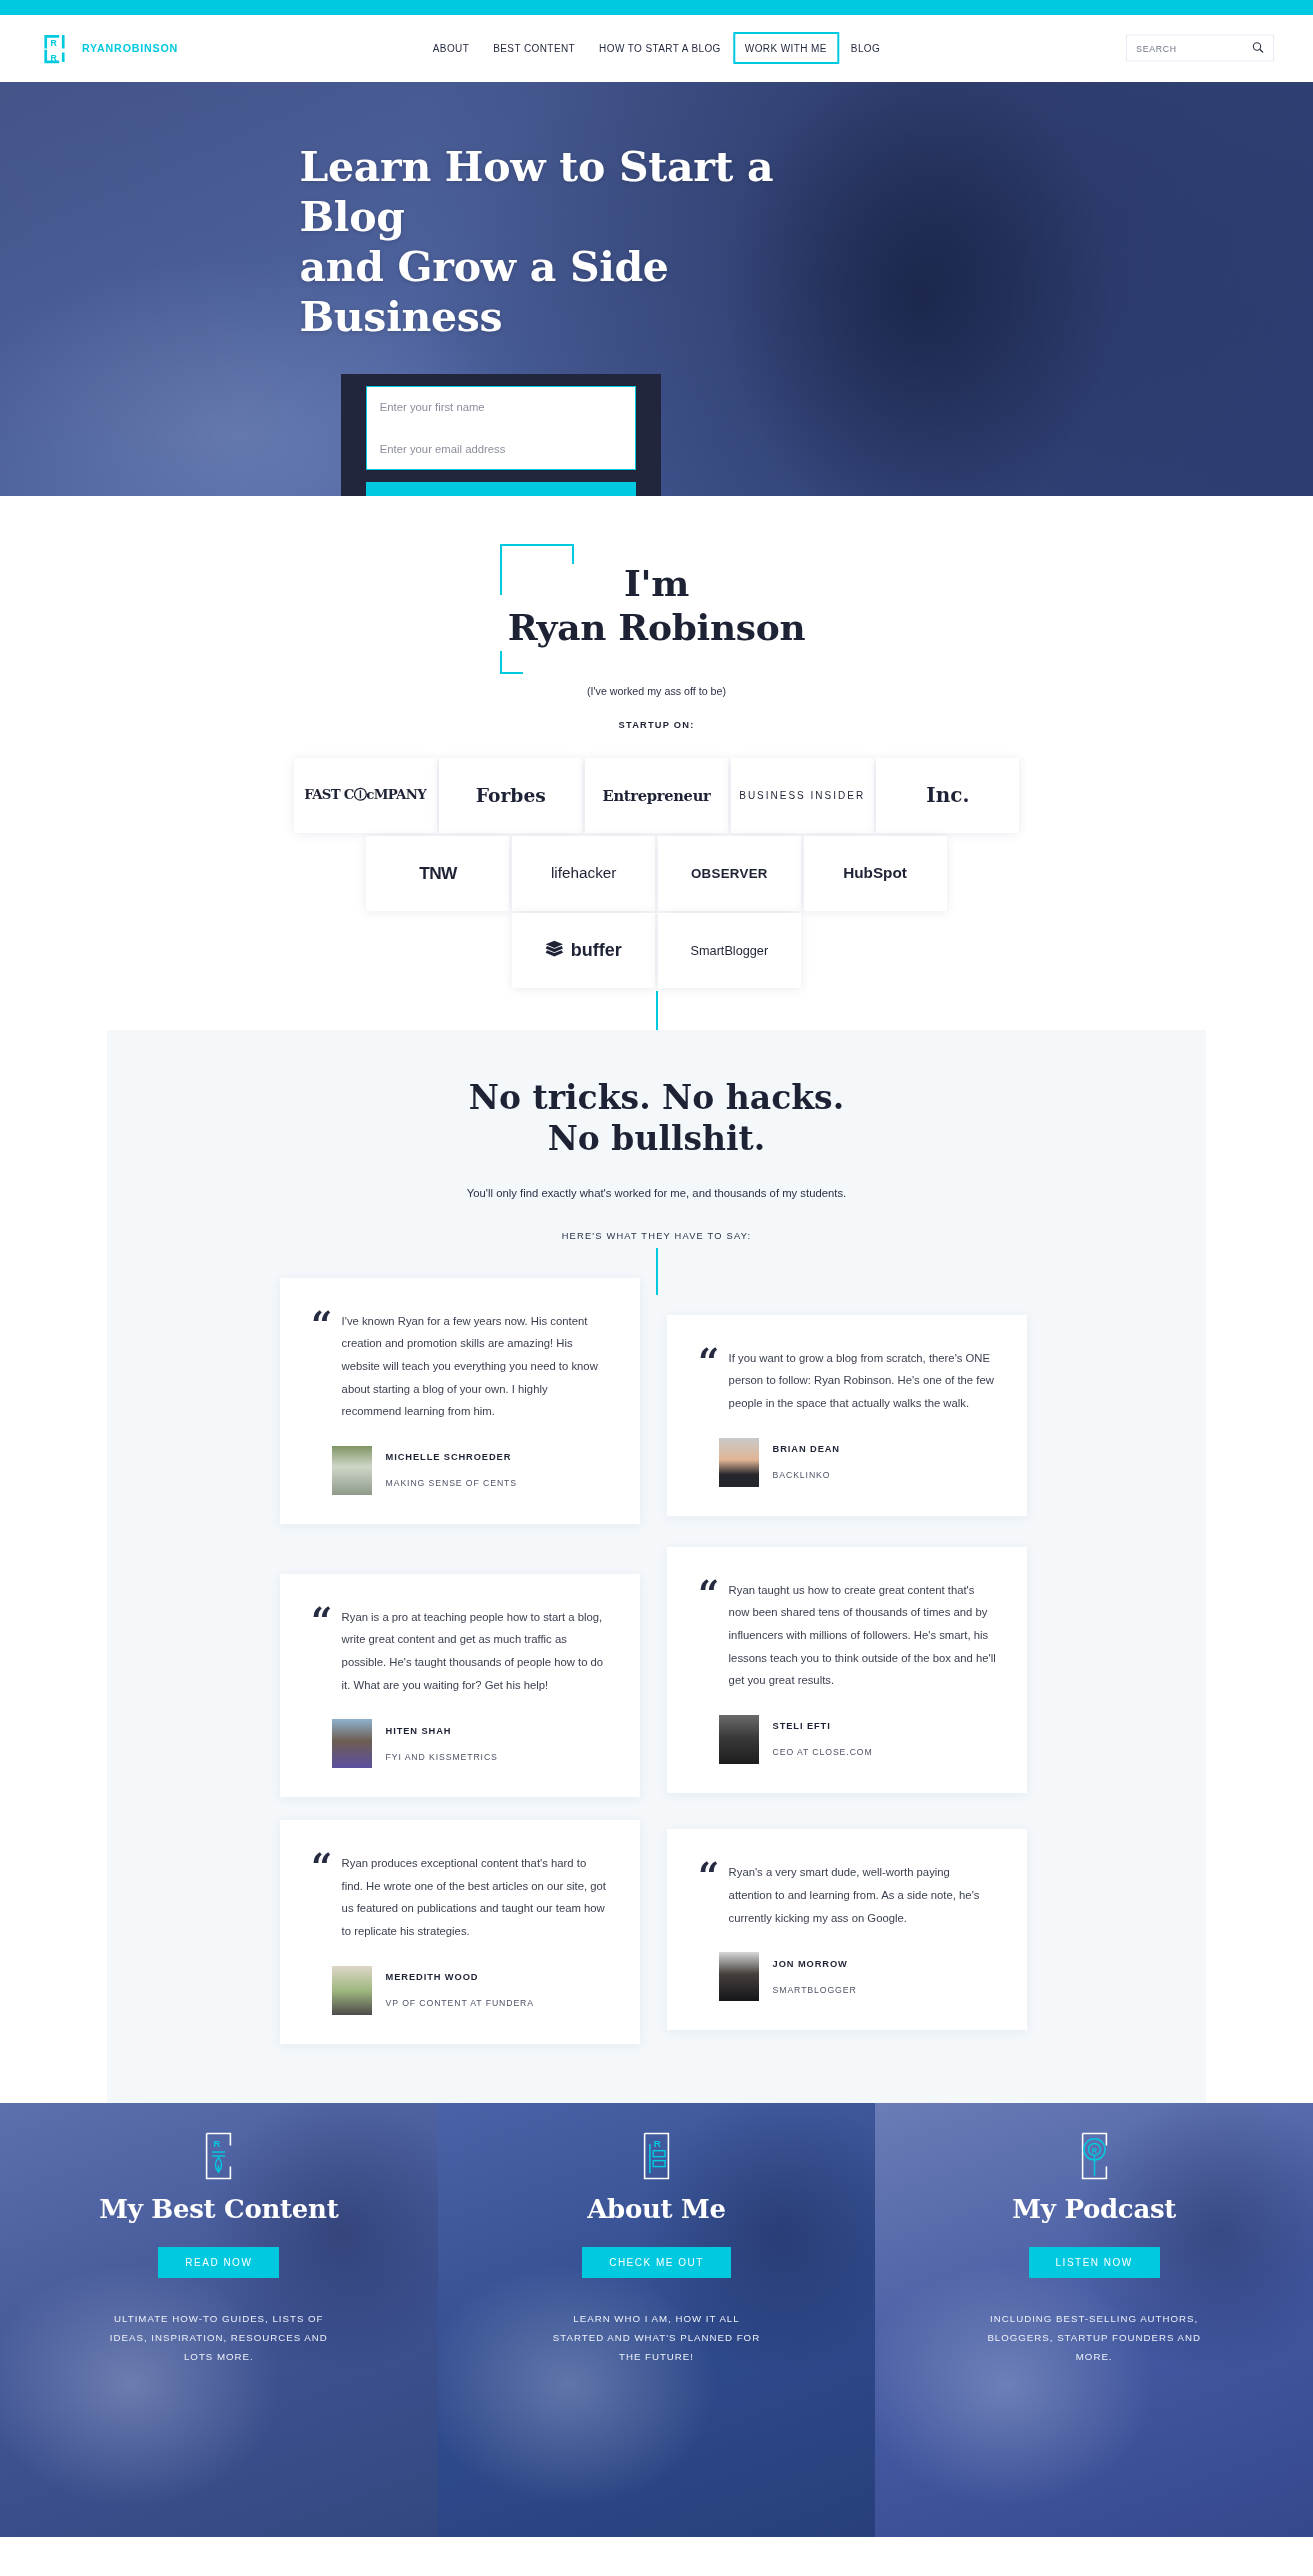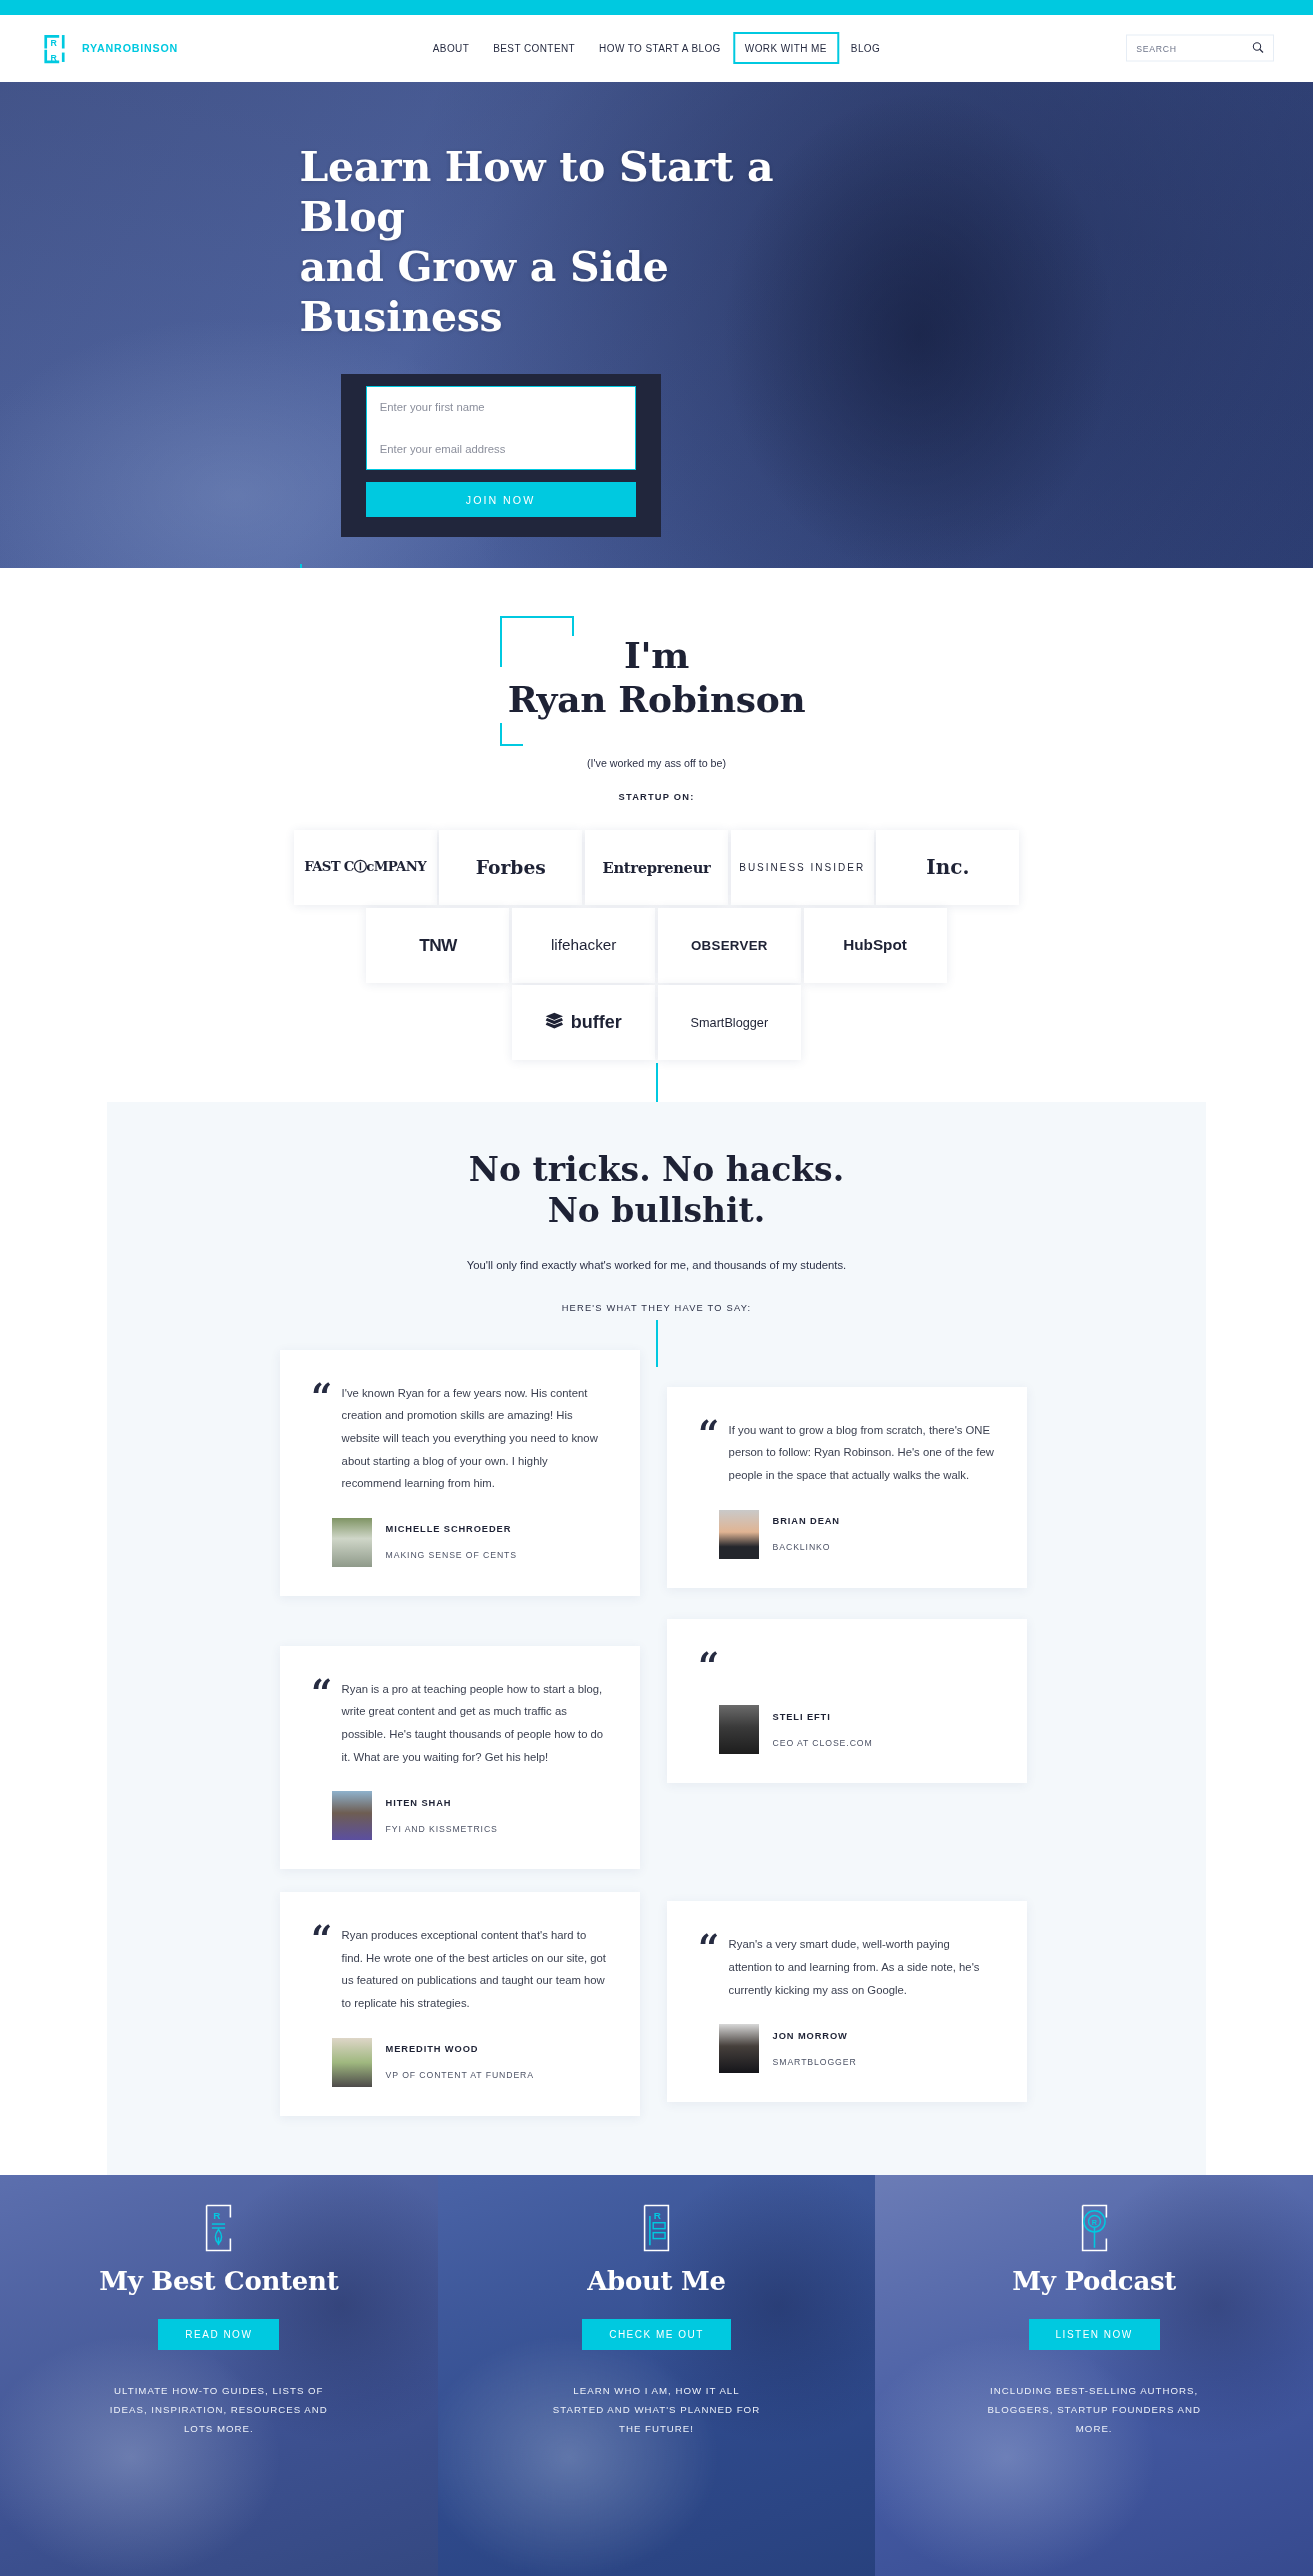--- a/index.html
+++ b/index.html
@@ -38,21 +38,21 @@
     display:flex; align-items:center; padding:0 9.3px;
   }
   .search-box input {
     border:0; outline:0; flex:1; font-size:8.7px; letter-spacing:0.7px;
     color:#2b3046; font-family:"Liberation Sans", sans-serif; background:transparent;
   }
   .search-box input::placeholder { color:#6d7489; }
 
   
   .hero {
-    height:486px; position:relative; overflow:hidden;
+    height:414px; position:relative; overflow:hidden;
     background:
       radial-gradient(circle at 72% 40%, rgba(24,34,70,.55), transparent 55%),
       linear-gradient(120deg,#4d6099 0%,#546aa8 35%,#3f5490 70%,#2f4178 100%);
   }
   .hero::before{
     content:""; position:absolute; inset:0;
     background:
       radial-gradient(ellipse 280px 347px at 70% 52%, rgba(16,24,54,.55), transparent 70%),
       radial-gradient(ellipse 400px 254px at 18% 85%, rgba(150,170,210,.30), transparent 70%),
       linear-gradient(180deg, rgba(30,40,80,.22), rgba(30,40,80,.05));
@@ -390,20 +390,21 @@
             <span>
               <span class="au-name" style="display:block">HITEN SHAH</span>
               <span class="au-role" style="display:block">FYI AND KISSMETRICS</span>
             </span>
           </div>
         </div>
 
         <div class="card">
           <div class="quote-wrap">
             <span class="qmark">“</span>
+            <p class="qtext">Ryan taught us how to create great content that's now been shared tens of thousands of times and by influencers with millions of followers. He's smart, his lessons teach you to think outside of the box and he'll get you great results.</p>
           </div>
           <div class="author">
             <span class="avatar a4"></span>
             <span>
               <span class="au-name" style="display:block">STELI EFTI</span>
               <span class="au-role" style="display:block">CEO AT CLOSE.COM</span>
             </span>
           </div>
         </div>
       </div>

